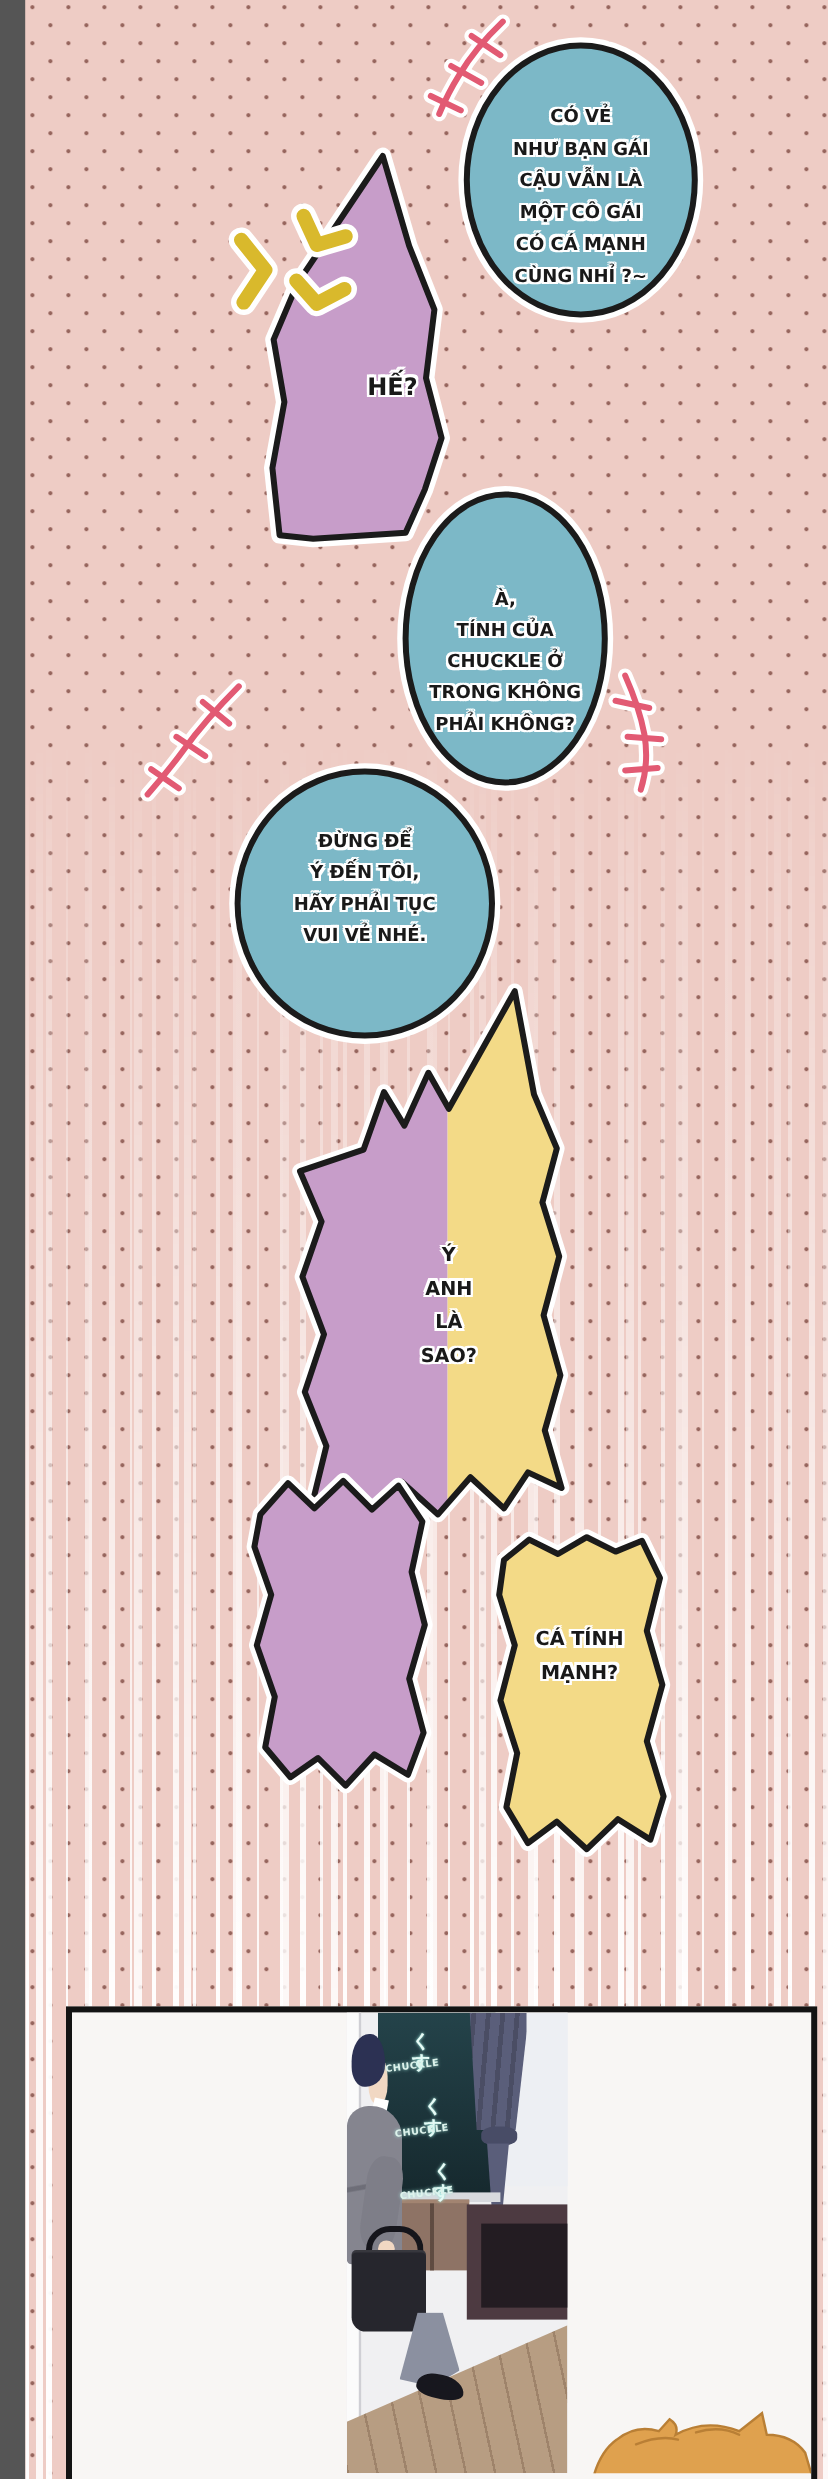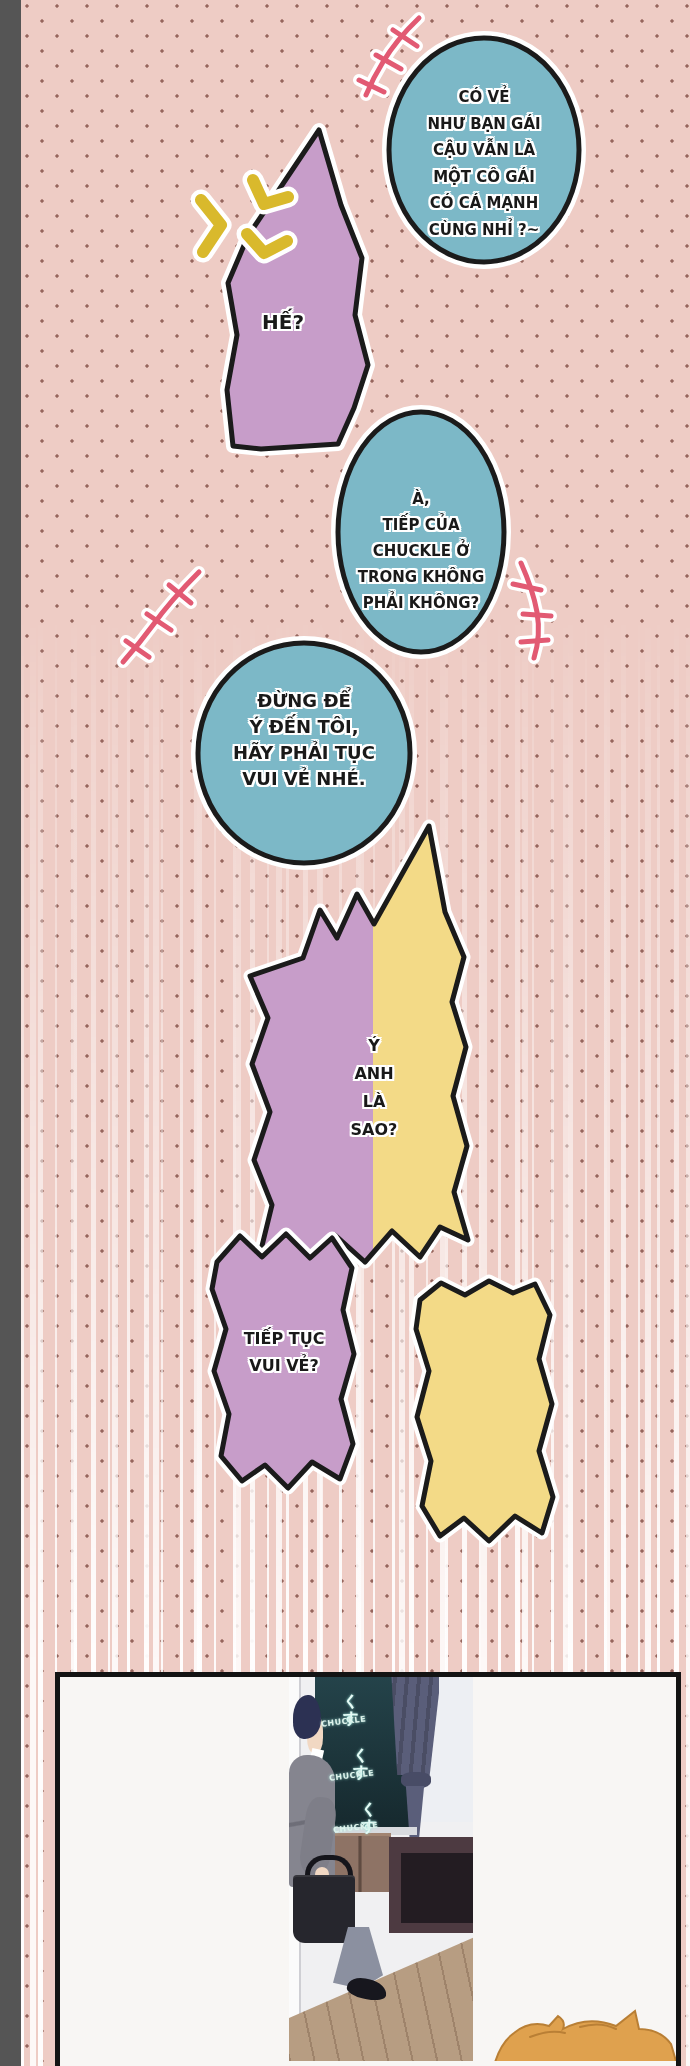--- a/index.html
+++ b/index.html
@@ -166,45 +166,45 @@
   </svg>
 
   <div class="btxt" style="left:368px;top:84px;width:190px;font-size:15px;line-height:26.5px;">
     <span>CÓ VẺ</span>
     <span>NHƯ BẠN GÁI</span>
     <span>CẬU VẪN LÀ</span>
     <span>MỘT CÔ GÁI</span>
     <span>CÓ CÁ MẠNH</span>
     <span>CÙNG NHỈ ?~</span>
   </div>
-  <div class="btxt" style="left:212px;top:308px;width:100px;font-size:20px;line-height:28px;">
+  <div class="btxt" style="left:212px;top:308px;width:100px;font-size:20px;line-height:28px;padding-left:44px;">
     <span>HẾ?</span>
   </div>
   <div class="btxt" style="left:310px;top:486px;width:180px;font-size:15px;line-height:26px;">
     <span>À,</span>
-    <span>TIẾP CỦA</span>
+    <span>TÍNH CỦA</span>
     <span>CHUCKLE Ở</span>
     <span>TRONG KHÔNG</span>
     <span>PHẢI KHÔNG?</span>
   </div>
-  <div class="btxt" style="left:188px;top:688px;width:190px;font-size:18px;line-height:26px;">
+  <div class="btxt" style="left:188px;top:688px;width:190px;font-size:15px;line-height:26px;">
     <span>ĐỪNG ĐỂ</span>
     <span>Ý ĐẾN TÔI,</span>
     <span>HÃY PHẢI TỤC</span>
     <span>VUI VẺ NHÉ.</span>
   </div>
   <div class="btxt" style="left:283px;top:1032px;width:140px;font-size:16px;line-height:28px;">
     <span>Ý</span>
     <span>ANH</span>
     <span>LÀ</span>
     <span>SAO?</span>
   </div>
-  <div class="btxt" style="left:183px;top:1325px;width:160px;font-size:16px;line-height:27px;">
-    <span>TIẾP TỤC</span>
-    <span>VUI VẺ?</span>
+  <div class="btxt" style="left:382px;top:1352px;width:160px;font-size:16px;line-height:28px;">
+    <span>CÁ TÍNH</span>
+    <span>MẠNH?</span>
   </div>
 
   <div class="panel">
     <div class="strip">
       <div class="window-dark"></div>
       <div class="window-light"></div>
       <div class="doorframe"></div>
       <div class="curtain"></div>
       <div class="tieback"></div>
       <div class="curtain-tail"></div>

